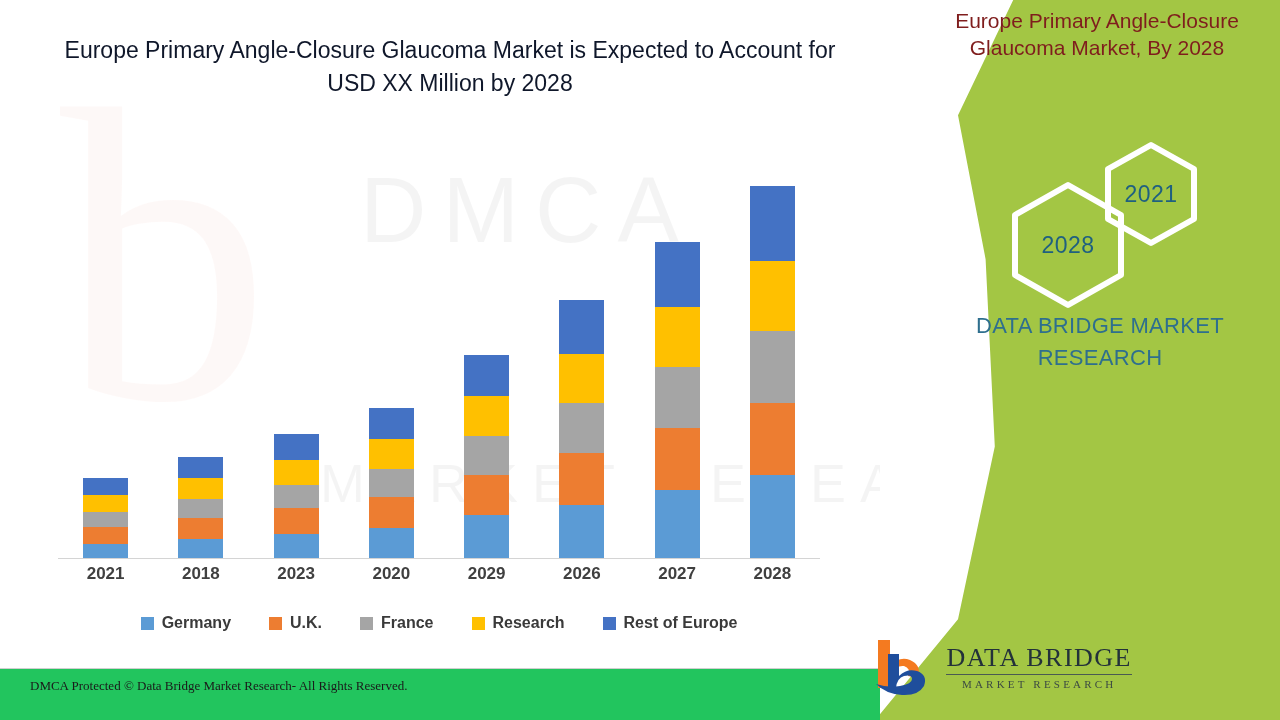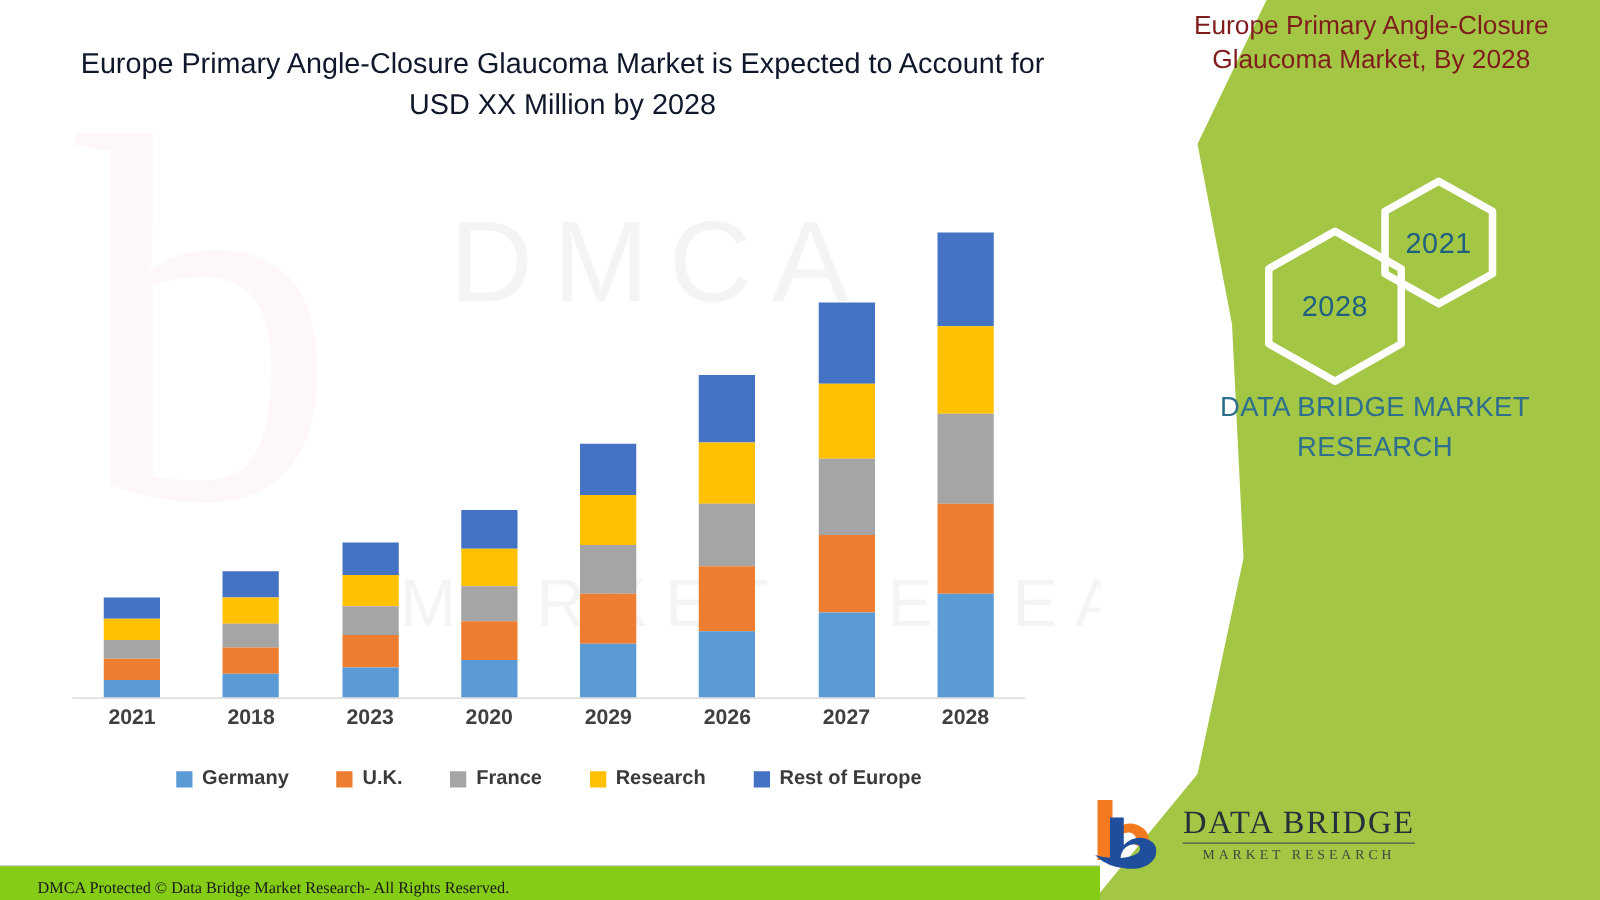--- a/index.html
+++ b/index.html
@@ -160,24 +160,24 @@
     gap: 38px;
     align-items: center;
   }
   .legend-item { display: flex; align-items: center; gap: 8px; }
   .legend-swatch { width: 13px; height: 13px; }
   .legend-label { font-size: 16px; font-weight: bold; color: #3a3a3a; }
 
   
   .footer {
     position: absolute;
-    left: 0; bottom: 0; width: 880px; height: 28px;
+    left: 0; bottom: 0; width: 880px; height: 52px;
     border-top: 1px solid #cfcfcf;
     z-index: 3;
-    background: #84cc16;
+    background: #22c55e;
   }
   .footer-dmca, .footer-source {
     position: absolute;
     top: 9px;
     font-family: "Liberation Serif", serif;
     font-size: 13px; color: #1a1a1a;
   }
   .footer-dmca { left: 30px; }
   .footer-source { left: 432px; }
 </style>

